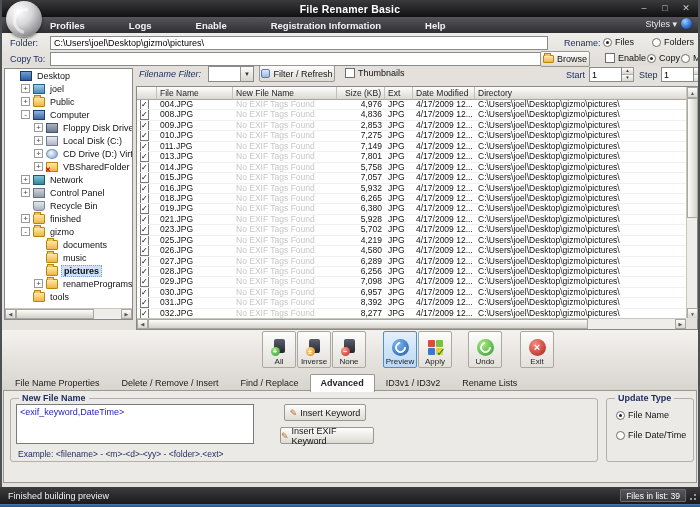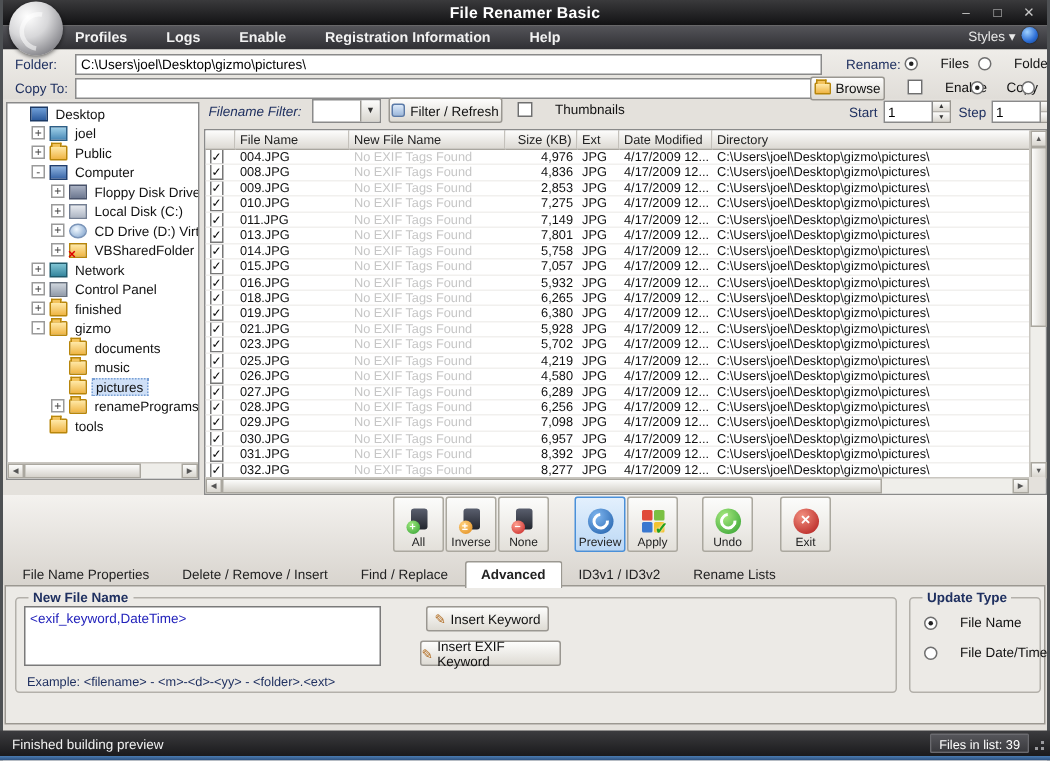--- a/index.html
+++ b/index.html
@@ -10,41 +10,41 @@
   .frame { position:absolute; inset:0; border-left:2px solid #4e5154; border-right:2px solid #4e5154; pointer-events:none; z-index:50; }
   .bottomedge { position:absolute; left:0; top:504px; width:700px; height:3px; background:linear-gradient(#4a7bb0,#2c4f7d); z-index:51; }
 
   .titlebar { position:absolute; left:0; top:0; width:700px; height:17px;
     background:linear-gradient(#3a3a3c,#111113); display:flex; align-items:center; justify-content:center; }
   .titlebar .title { color:#fff; font-weight:bold; font-size:10.5px; letter-spacing:.2px; }
   .winbtns { position:absolute; right:8px; top:2px; display:flex; gap:9px; }
   .winbtn { color:#c9c9c9; font-size:9px; width:12px; text-align:center; cursor:default; line-height:12px; }
 
   .menubar { position:absolute; left:0; top:17px; width:700px; height:16px;
-    background:linear-gradient(#55555a,#2f2f33); display:flex; align-items:center; padding-left:50px; gap:26px; }
+    background:linear-gradient(#55555a,#2f2f33); display:flex; align-items:center; padding-left:50px; gap:44px; }
   .menuitem { color:#f2f2f2; font-size:9.5px; font-weight:bold; }
   .styles-area { position:absolute; right:8px; top:1px; display:flex; align-items:center; gap:4px; }
   .styles-label { color:#e8e8e8; font-size:9px; }
   .globe { width:11px; height:11px; border-radius:50%; background:radial-gradient(circle at 35% 30%, #9fd1ff, #2b6cd4 60%, #15407e); box-shadow:0 0 1px #000; }
 
   .applogo { position:absolute; left:6px; top:1px; width:36px; height:36px; border-radius:50%; z-index:55;
     background:radial-gradient(circle at 34% 28%, #ffffff, #d7d7d9 40%, #8d8d92 75%, #5f5f64);
     box-shadow:0 1px 3px rgba(0,0,0,.6); }
   .applogo::after { content:""; position:absolute; left:7px; top:7px; width:20px; height:20px; border-radius:50%;
     border:3px solid rgba(255,255,255,.55); border-right-color:transparent; border-bottom-color:transparent; transform:rotate(-35deg); }
 
   
   .formarea { position:absolute; left:2px; top:33px; width:696px; height:33px; background:linear-gradient(#efede9,#e0ddd8); }
   .flabel { position:absolute; color:#1f3060; font-size:9px; }
   .tinput { position:absolute; background:#fff; border:1px solid #8a8a8a; font-size:9px; font-family:"Liberation Sans",sans-serif; padding:0 3px; height:14px; }
 
   .radio { width:9px; height:9px; border:1px solid #6f6f6f; border-radius:50%; background:#fff; display:inline-block; position:relative; vertical-align:-1px; }
   .radio.sel::after { content:""; position:absolute; left:2px; top:2px; width:3px; height:3px; border-radius:50%; background:#222; }
   .chk { width:10px; height:10px; border:1px solid #6f6f6f; background:#fff; display:inline-block; vertical-align:-1px; }
-  .optlabel { font-size:9px; color:#111; margin-left:15px; }
+  .optlabel { font-size:9px; color:#111; margin-left:3px; }
   .opt { position:absolute; display:flex; align-items:center; }
 
   .btn { background:linear-gradient(#fdfdfc,#dedbd4); border:1px solid #9a9791; border-radius:2px;
     display:inline-flex; align-items:center; justify-content:center; gap:3px; font-size:9px; cursor:default; }
   .mini-folder { width:11px; height:8px; background:linear-gradient(#ffe9a8,#efb545); border:1px solid #b8860b; border-radius:1px; position:relative; }
   .mini-folder::before { content:""; position:absolute; left:0; top:-3px; width:5px; height:2px; background:#f3c35c; border:1px solid #b8860b; border-bottom:none; }
 
   .spinbox { position:absolute; display:flex; }
   .spinbox input { width:33px; height:15px; border:1px solid #8a8a8a; background:#fff; font-size:9px; padding:0 2px; font-family:"Liberation Sans",sans-serif; }
   .spincol { width:12px; height:15px; display:flex; flex-direction:column; border:1px solid #9a9791; border-left:none; }
@@ -291,40 +291,45 @@
     <span class="texp">+</span>
     <span class="ticn i-network-icon"></span>
     <span class="tlabel">Network</span>
   </div>
       <div class="titem" style="padding-left: 16px;">
     <span class="texp">+</span>
     <span class="ticn i-control-panel-icon"></span>
     <span class="tlabel">Control Panel</span>
   </div>
       <div class="titem" style="padding-left: 16px;">
+    <span class="texp noexp"></span>
+    <span class="ticn i-recycle-bin-icon"></span>
+    <span class="tlabel">Recycle Bin</span>
+  </div>
+      <div class="titem" style="padding-left: 16px;">
     <span class="texp">+</span>
     <span class="ticn i-folder-icon"></span>
     <span class="tlabel">finished</span>
   </div>
       <div class="titem" style="padding-left: 16px;">
     <span class="texp">-</span>
     <span class="ticn i-folder-icon"></span>
     <span class="tlabel">gizmo</span>
   </div>
       <div class="titem" style="padding-left: 29px;">
     <span class="texp noexp"></span>
     <span class="ticn i-folder-icon"></span>
     <span class="tlabel">documents</span>
   </div>
       <div class="titem" style="padding-left: 29px;">
     <span class="texp noexp"></span>
     <span class="ticn i-folder-icon"></span>
     <span class="tlabel">music</span>
   </div>
-      <div class="titem" style="padding-left: 29px;">
+      <div class="titem" style="padding-left: 29px; font-weight: bold;">
     <span class="texp noexp"></span>
     <span class="ticn i-folder-icon"></span>
     <span class="tlabel sel">pictures</span>
   </div>
       <div class="titem" style="padding-left: 29px;">
     <span class="texp">+</span>
     <span class="ticn i-folder-icon"></span>
     <span class="tlabel">renamePrograms</span>
   </div>
       <div class="titem" style="padding-left: 16px;">

